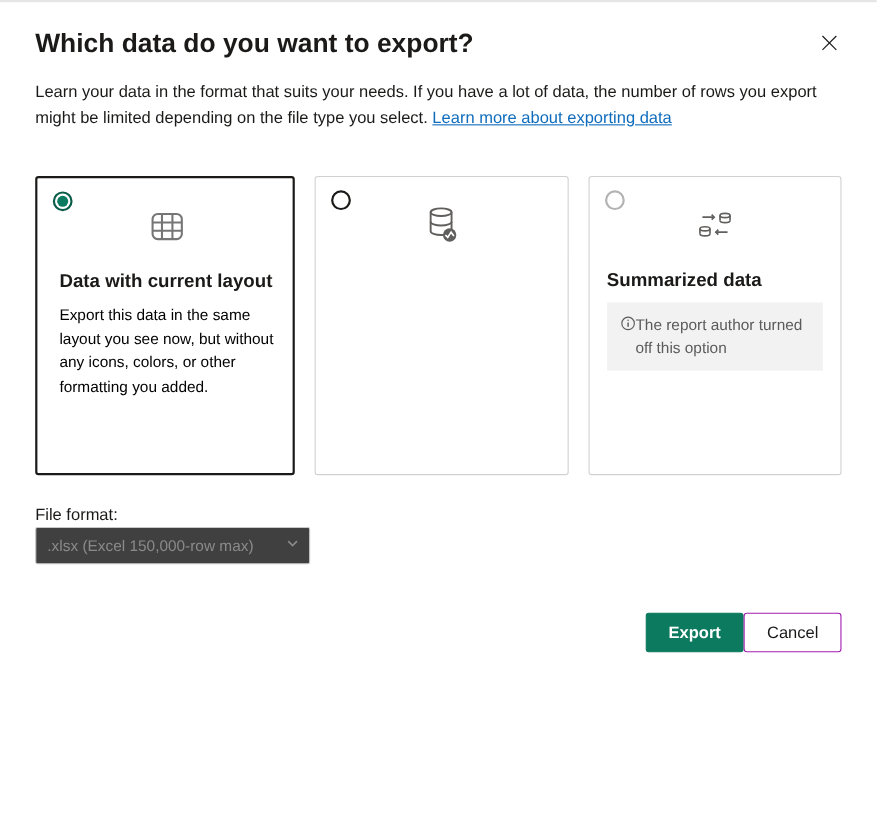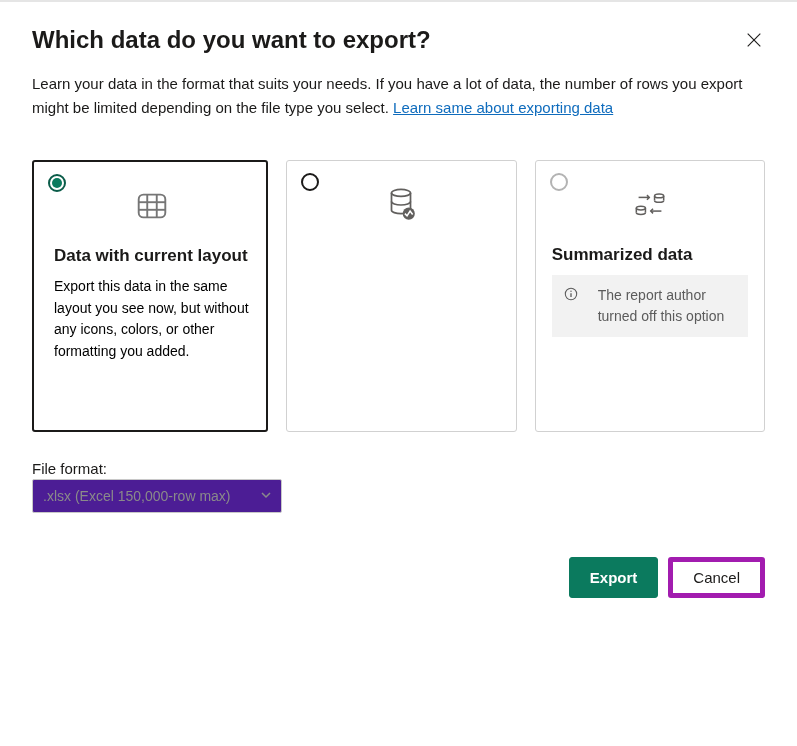--- a/index.html
+++ b/index.html
@@ -14,21 +14,21 @@
       color: #1b1a19;
       width: 797px;
       height: 746px;
       padding: 24px 32px;
       position: relative;
       border-top: 2px solid #e5e5e5;
     }
 
     .header-row {
       display: flex;
-      align-items: flex-end;
+      align-items: center;
       justify-content: space-between;
       margin-bottom: 18px;
     }
 
     .title {
       font-size: 24px;
       font-weight: 700;
       color: #1b1a19;
     }
 
@@ -145,21 +145,21 @@
     }
 
     .disabled-note {
       background: #f2f2f2;
       padding: 10px 12px;
       font-size: 14px;
       color: #5b5b5b;
       line-height: 1.5;
       display: flex;
       align-items: flex-start;
-      gap: 20px;
+      gap: 0;
     }
 
     .disabled-note svg {
       width: 14px;
       height: 14px;
       flex-shrink: 0;
       margin-top: 2px;
       stroke: #5b5b5b;
       fill: none;
     }
@@ -171,21 +171,21 @@
     }
 
     .select-wrap {
       position: relative;
       width: 250px;
     }
 
     .select {
       width: 100%;
       border: 1px solid #c8c8c8;
-      background: #4c1d95;
+      background: #404040;
       color: #8a8a8a;
       font-size: 14px;
       padding: 8px 30px 8px 10px;
       border-radius: 2px;
       cursor: not-allowed;
       appearance: none;
       text-align: left;
     }
 
     .select-chevron {
@@ -200,21 +200,20 @@
       width: 12px;
       height: 12px;
       stroke: #8a8a8a;
       fill: none;
       stroke-width: 1.5;
     }
 
     .actions-row {
       display: flex;
       justify-content: flex-end;
-      gap: 10px;
       margin-top: 44px;
     }
 
     .btn {
       font-size: 15px;
       padding: 8px 20px;
       border-radius: 3px;
       cursor: pointer;
       line-height: 1;
       min-height: 36px;
@@ -223,41 +222,41 @@
     .btn-primary {
       background: #0b7a5e;
       color: #ffffff;
       border: 1px solid #0b7a5e;
       font-weight: 600;
     }
 
     .btn-secondary {
       background: #ffffff;
       color: #1b1a19;
-      border: 5px solid #a21caf;
+      border: 1px solid #a21caf;
     }
   </style>
 </head>
 <body>
 
 <div class="header-row">
   <h1 class="title">Which data do you want to export?</h1>
   <button class="close-btn" aria-label="Close">
     <span>
       <svg viewBox="0 0 20 20">
           <line x1="3" y1="3" x2="17" y2="17"></line>
           <line x1="17" y1="3" x2="3" y2="17"></line>
         </svg>
     </span>
   </button>
 </div>
 
 <p class="description">
   <span>Learn your data in the format that suits your needs. If you have a lot of data, the number of rows you export might be limited depending on the file type you select.  </span>
-  <a href="#">Learn same about exporting data</a>
+  <a href="#">Learn more about exporting data</a>
 </p>
 
 <div class="options-row">
 
   <div class="option-card selected" role="radio" aria-checked="true">
     <span class="radio selected"></span>
     <div class="card-icon">
       <svg viewBox="0 0 40 40" fill="none" stroke="#767676" stroke-width="2">
         <rect x="6" y="8" width="28" height="24" rx="5"></rect>
         <line x1="6" y1="16" x2="34" y2="16"></line>

